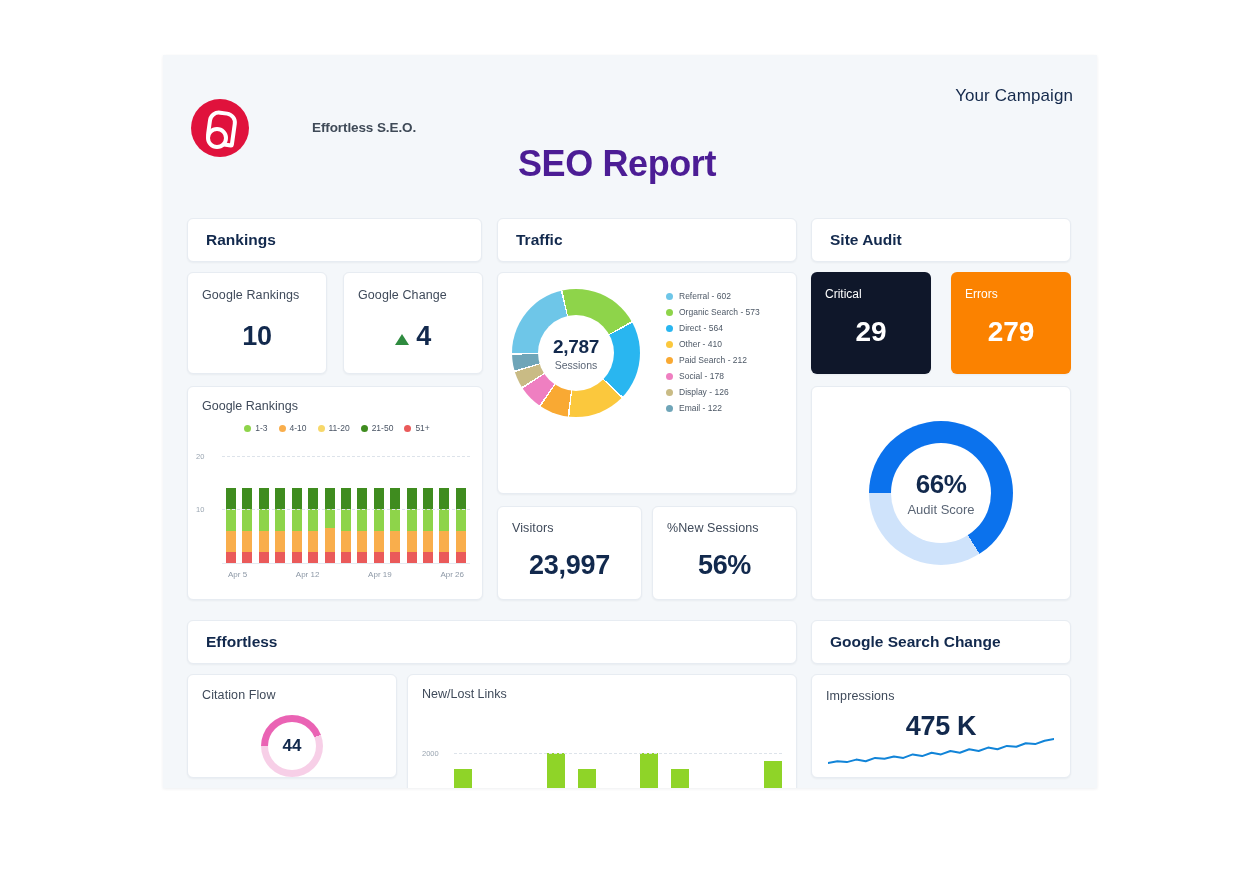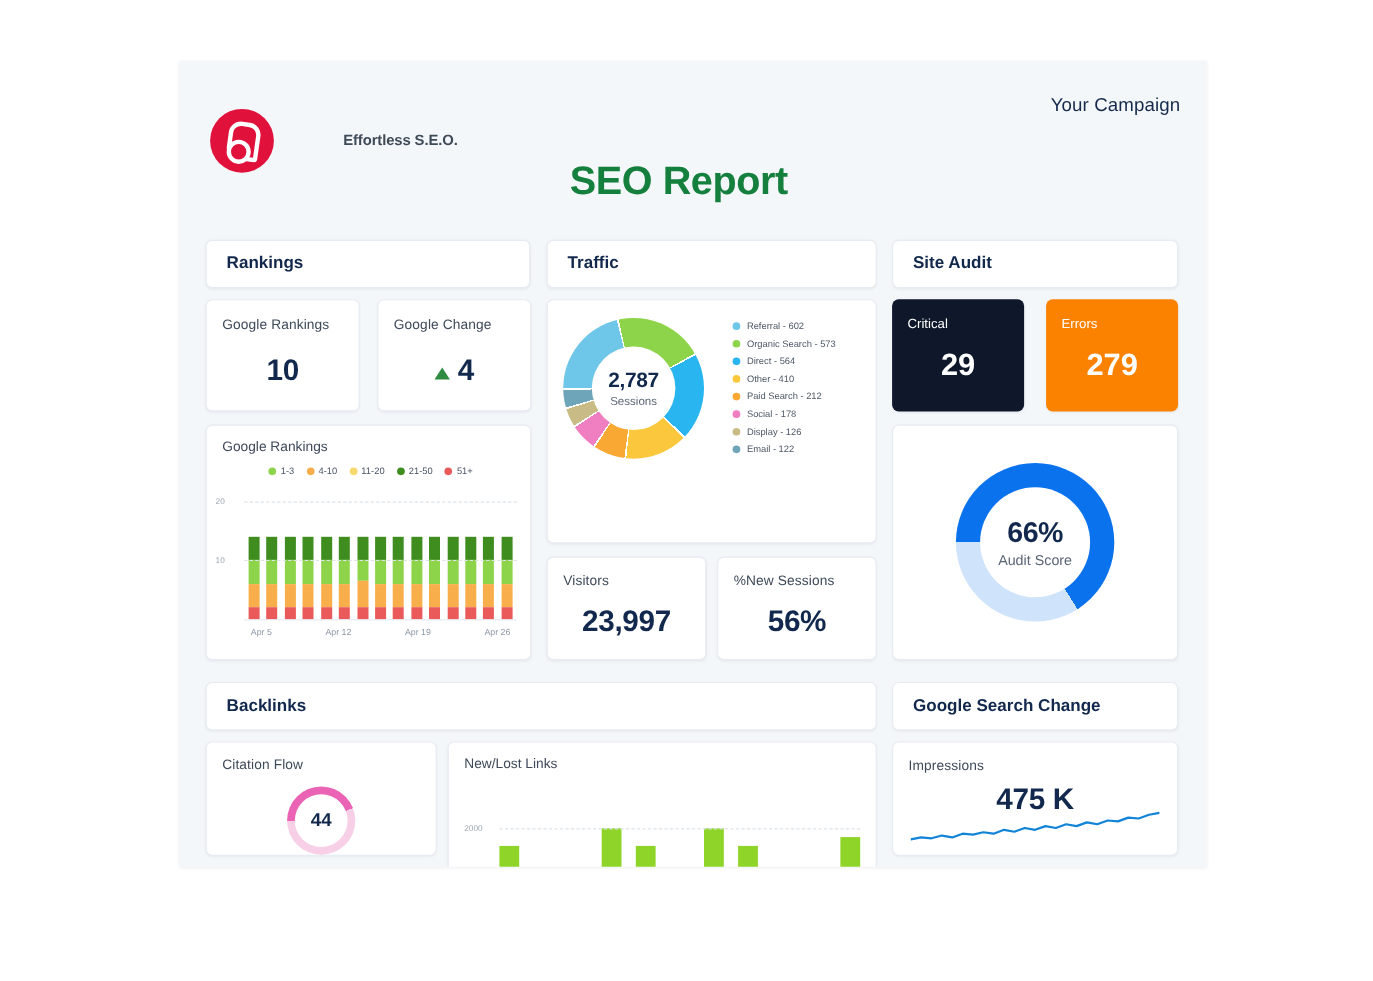--- a/index.html
+++ b/index.html
@@ -91,21 +91,21 @@
     letter-spacing: -.1px;
     margin-top: -2px;
     margin-left: 56px;
   }
   .report-title {
     position: absolute;
     left: 355px;
     top: 88px;
     font-size: 36px;
     font-weight: bold;
-    color: #15803d;
+    color: #4c1d95;
     letter-spacing: -.4px;
   }
 
   
   .card {
     background: #ffffff;
     border: 1px solid #e7ecf2;
     border-radius: 6px;
     box-shadow: 0 1px 2px rgba(17,34,64,.05);
     box-sizing: border-box;
@@ -509,21 +509,21 @@
   <div class="card" id="card-score">
     <div class="gauge-wrap" id="gauge-wrap" style="background: conic-gradient(from -90deg, rgb(11, 114, 237) 0deg, rgb(11, 114, 237) 237.6deg, rgb(207, 227, 251) 237.6deg, rgb(207, 227, 251) 360deg); border-radius: 50%;">
       <div class="gauge-hole">
         <div class="gauge-num">66%</div>
         <div class="gauge-sub">Audit Score</div>
       </div>
     </div>
   </div>
 
   <div class="card section-head" id="head-backlinks">
-    <span>Backlinks</span>
+    <span>Effortless</span>
   </div>
   <div class="card section-head" id="head-gsc">
     <span>Google Search Change</span>
   </div>
 
   <div class="card" id="card-citation">
     <div class="metric-label flow-label">Citation Flow</div>
     <div class="ring-wrap" id="citation-ring" style="background: conic-gradient(from -90deg, rgb(234, 99, 180) 0deg, rgb(234, 99, 180) 158.4deg, rgb(247, 207, 231) 158.4deg, rgb(247, 207, 231) 360deg); border-radius: 50%;">
       <div class="ring-hole">
         <span class="ring-num">44</span>

